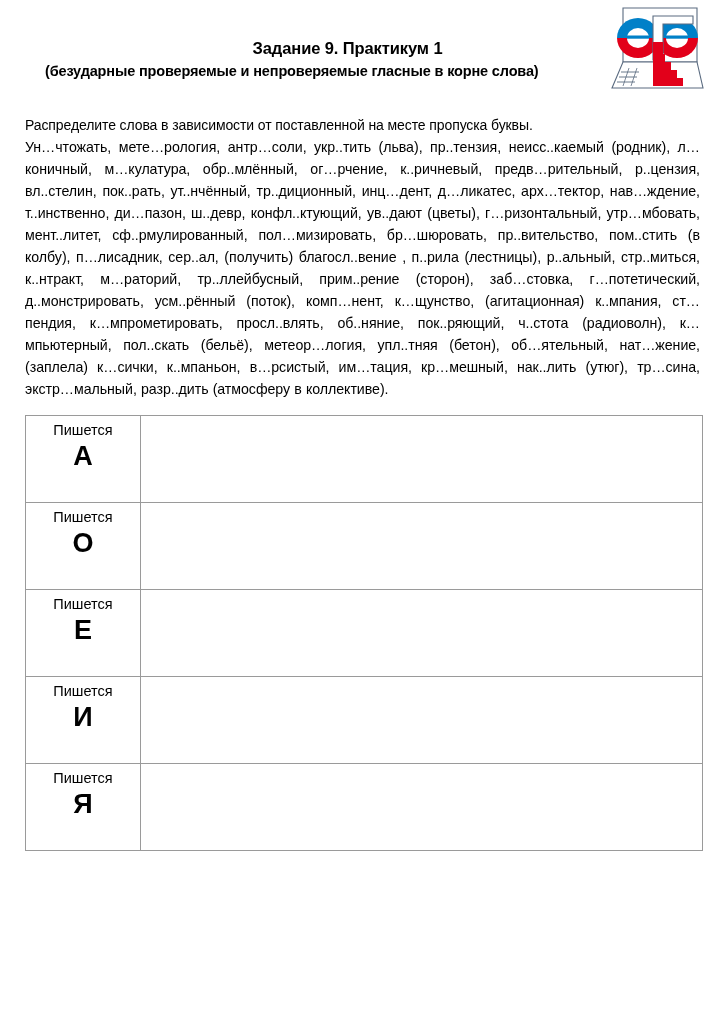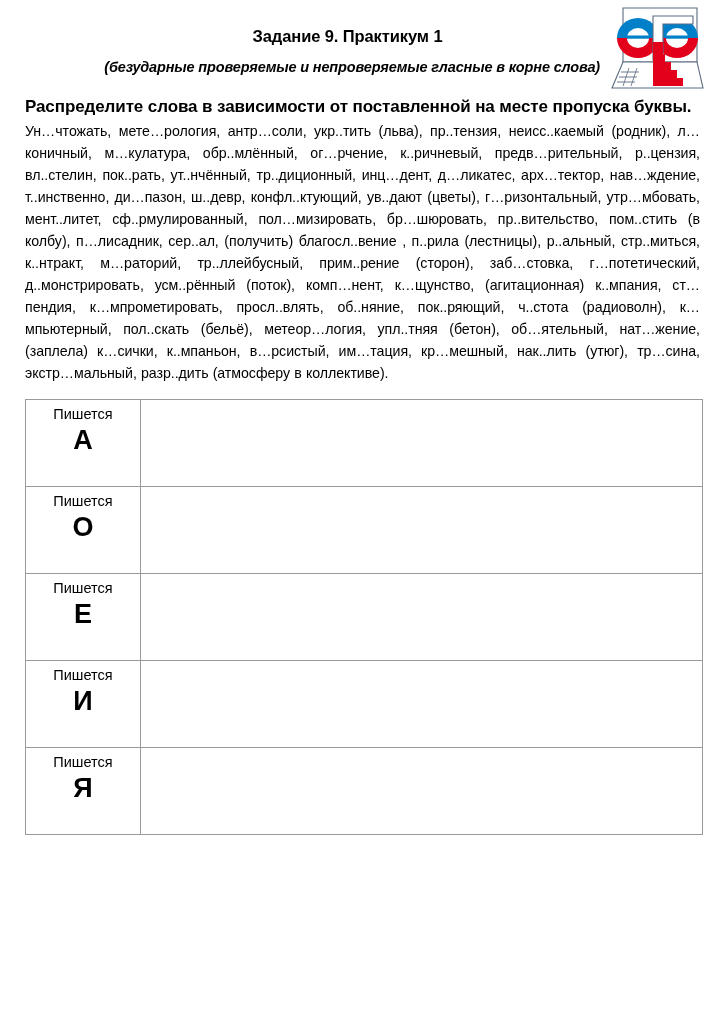--- a/index.html
+++ b/index.html
@@ -28,47 +28,47 @@
     position: relative;
     padding-top: 26px;
   }
   .title {
     text-align: center;
     font-size: 16.5px;
     font-weight: bold;
     line-height: 1.25;
     padding: 0 90px 0 60px;
     letter-spacing: -0.1px;
+    margin-top: 12px;
   }
   .subtitle {
-    text-align: right;
+    text-align: left;
     font-size: 14.5px;
     font-weight: bold;
     line-height: 1.45;
-    margin-top: 10px;
+    margin-top: 2px;
     padding: 0 100px 0 20px;
     letter-spacing: -0.15px;
-    font-style: italic;
   }
 
   
   .logo {
     position: absolute;
     top: 2px;
     right: -5px;
     width: 96px;
     height: 100px;
   }
   .logo svg { display: block; }
 
   
   .instruction {
-    margin-top: 18px;
-    font-size: 17px;
-    font-weight: bold;
+    margin-top: 34px;
+    font-size: 14px;
+    font-weight: normal;
     line-height: 1.33;
     text-align: justify;
     text-align-last: left;
     letter-spacing: -0.1px;
   }
 
   
   .wordlist {
     margin-top: 3px;
     font-size: 14.2px;

